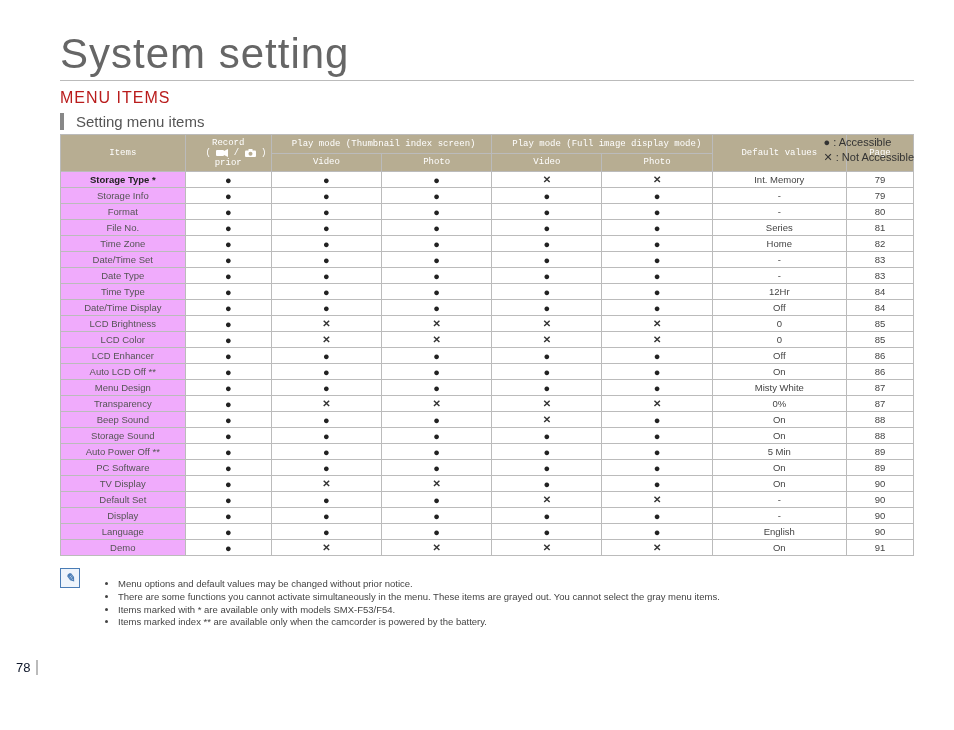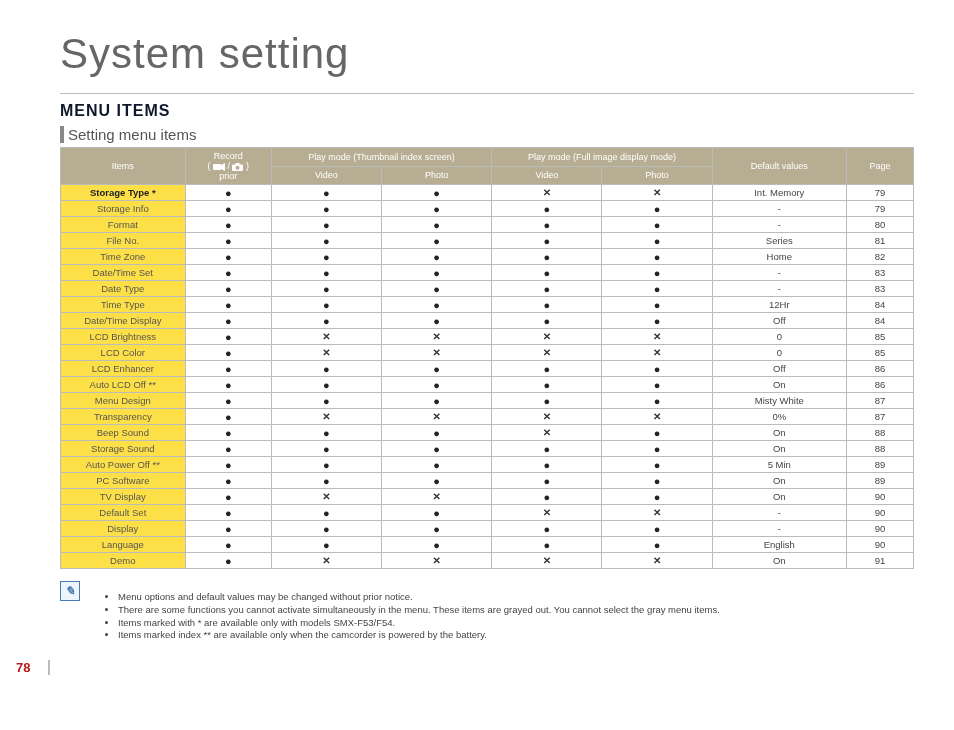--- a/index.html
+++ b/index.html
@@ -19,26 +19,26 @@
     height: 100%;
     position: relative;
   }
   h1.title {
     font-size: 42px;
     font-weight: 200;
     letter-spacing: 1px;
     color: #666;
     margin: 0 0 6px 0;
     border-bottom: 1px solid #bbb;
-    padding-bottom: 15px;
+    padding-bottom: 2px;
   }
   h2.section {
     font-size: 16px;
-    font-weight: 700;
-    color: #0f172a;
+    font-weight: 400;
+    color: #b91c1c;
     letter-spacing: 1px;
     margin: 8px 0 4px 0;
   }
   p.intro {
     font-size: 11px;
     color: #444;
     margin: 2px 0 10px 0;
   }
   .legend {
     position: absolute;
@@ -47,21 +47,21 @@
     font-size: 11px;
     color: #333;
     line-height: 1.4;
   }
   h3.subhead {
     font-size: 15px;
     font-weight: 400;
     color: #555;
     margin: 6px 0 4px 0;
     border-left: 4px solid #888;
-    padding-left: 4px;
+    padding-left: 12px;
   }
   table.matrix {
     border-collapse: collapse;
     width: 100%;
     font-size: 9.5px;
     table-layout: fixed;
   }
   table.matrix th, table.matrix td {
     border: 1px solid #bbb;
     text-align: center;
@@ -69,28 +69,29 @@
     vertical-align: middle;
     overflow: hidden;
     white-space: nowrap;
   }
   table.matrix thead th {
     background: #b7ad92;
     color: #fff;
     font-weight: 400;
     font-size: 9px;
     padding: 3px 20px;
+    font-family: Liberation Mono, monospace;
   }
   col.c-items { width: 13%; }
   col.c-rec   { width: 9%; }
   col.c-mode  { width: 11.5%; }
   col.c-def   { width: 14%; }
   col.c-page  { width: 7%; }
   td.item-name {
-    background: #fde047;
+    background: #f0abfc;
     color: #555;
   }
   tr.first td.item-name {
     font-weight: 600;
     color: #222;
   }
   td.dot { font-size: 11px; color: #222; }
   td.cross { font-size: 10px; color: #333; font-weight:600; letter-spacing:0; }
   td.def, td.page { color: #444; }
   .notes {
@@ -119,35 +120,39 @@
     padding-left: 16px;
     font-size: 9.5px;
     color: #444;
     line-height: 1.35;
   }
   .page-num {
     position: absolute;
     left: 16px;
     bottom: 55px;
     font-size: 13px;
-    font-weight: 700;
-    color: #b91c1c;
+    font-weight: 400;
+    color: #0f172a;
     border-right: 2px solid #bbb;
-    padding-right: 18px;
+    padding-right: 6px;
   }
   .rec-icons { display:inline-flex; align-items:center; gap:2px; vertical-align:middle;}
   .rec-icons svg { display:block; }
 </style>
 </head>
 <body>
 
 <div class="page">
   <h1 class="title">System setting</h1>
   <h2 class="section">MENU ITEMS</h2>
 
+  <div class="legend">
+    <div>● : Accessible</div>
+    <div>✕ : Not Accessible</div>
+  </div>
 
   <h3 class="subhead">Setting menu items</h3>
 
   <table class="matrix">
     <colgroup>
       <col class="c-items">
         <col class="c-rec">
       <col class="c-mode">
         <col class="c-mode">
         <col class="c-mode">

